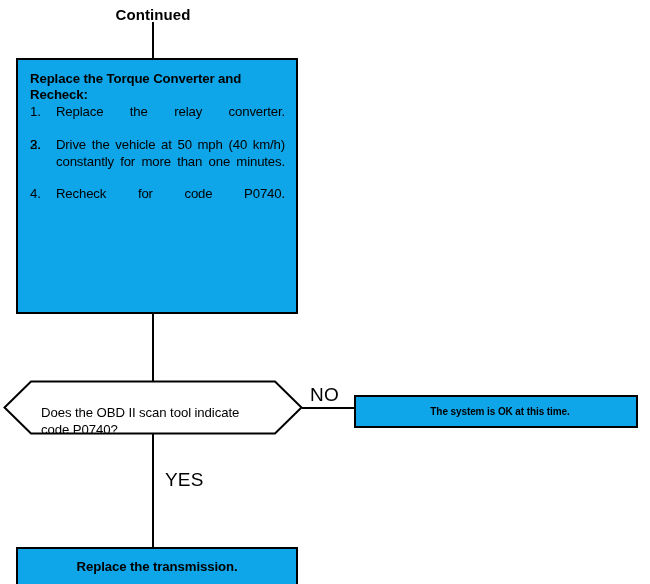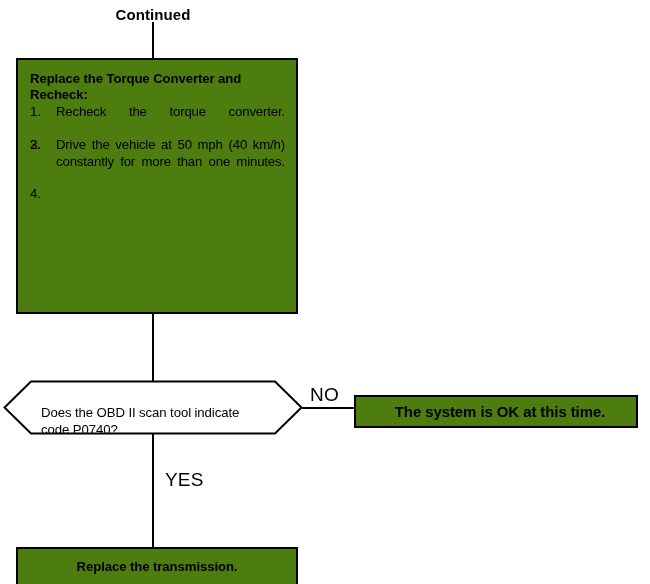--- a/index.html
+++ b/index.html
@@ -46,21 +46,21 @@
   }
   .connector-h {
     position: absolute;
     height: 2px;
     background: #000000;
   }
 
   
   .process-box {
     border: 2px solid #000000;
-    background: #4d7c0f;
+    background: #0ea5e9;
   }
 
   #action-box {
     left: 16px;
     top: 58px;
     width: 282px;
     height: 256px;
     padding: 11px 11px 6px 12px;
   }
   #action-heading {
@@ -139,21 +139,21 @@
   #ok-box {
     left: 354px;
     top: 395px;
     width: 284px;
     height: 33px;
     display: flex;
     align-items: center;
     justify-content: center;
   }
   #ok-box .boxtext {
-    font-size: 15px;
+    font-size: 10px;
     font-weight: bold;
     letter-spacing: -0.1px;
     text-align: center;
     width: 100%;
     padding-left: 8px;
     box-sizing: border-box;
   }
 
   #transmission-box {
     left: 16px;
@@ -179,31 +179,32 @@
 
   <div class="node" id="continued-label">Continued</div>
 
   <div class="connector-v" style="left:152px; top:22px; height:38px;"></div>
 
   <div class="node process-box" id="action-box">
     <div id="action-heading">Replace the Torque Converter and Recheck:</div>
     <ol id="action-steps">
       <li>
         <span class="num">1.</span>
-        <span class="txt">Recheck the torque converter.</span>
+        <span class="txt">Replace the relay converter.</span>
       </li>
       <li>
         <span class="num">2.</span>
       </li>
       <li>
         <span class="num">3.</span>
         <span class="txt">Drive the vehicle at 50 mph (40 km/h) constantly for more than one minutes.</span>
       </li>
       <li>
         <span class="num">4.</span>
+        <span class="txt">Recheck for code P0740.</span>
       </li>
     </ol>
   </div>
 
   <div class="connector-v" style="left:152px; top:313px; height:68px;"></div>
 
   <div class="node" id="decision-node">
     <svg viewBox="0 0 300 55" preserveAspectRatio="none">
       <polygon points="28,1.5 272,1.5 298.5,27.5 272,53.5 28,53.5 1.5,27.5" fill="#ffffff" stroke="#000000" stroke-width="2" stroke-linejoin="miter"></polygon>
     </svg>

